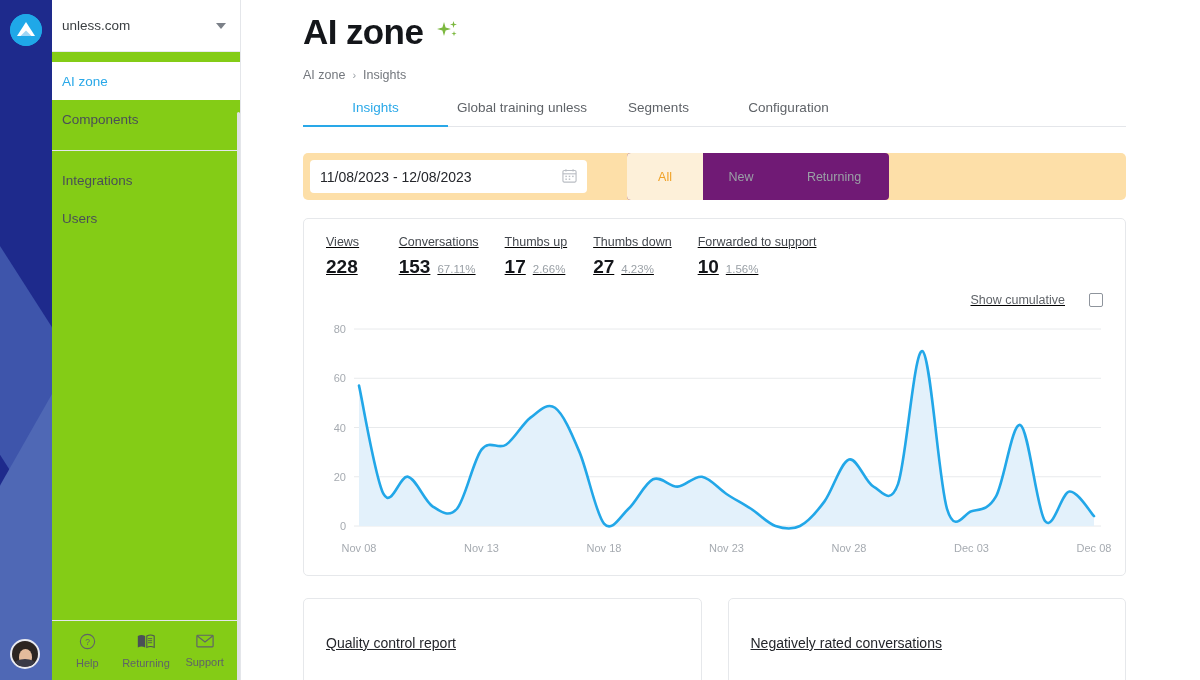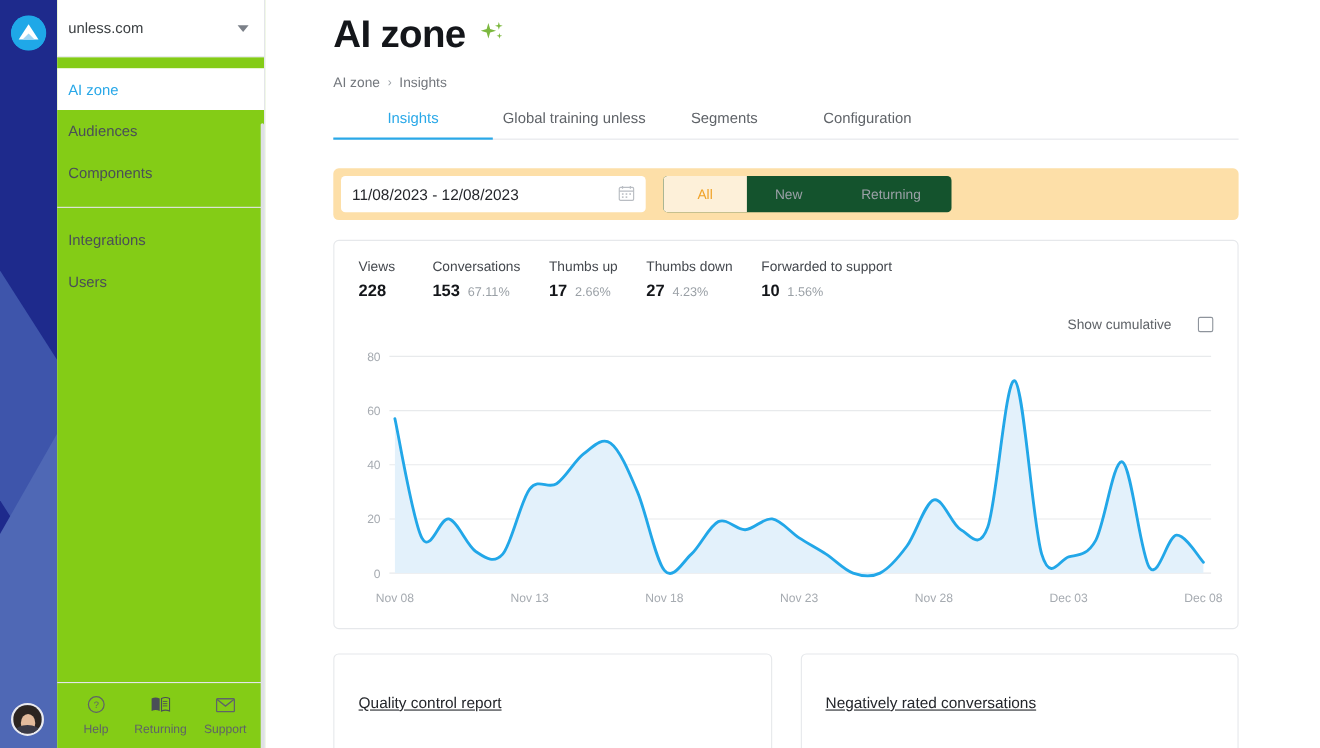--- a/index.html
+++ b/index.html
@@ -50,34 +50,34 @@
                 display:flex; align-items:center; gap:12px; padding-top:12px; }
   .breadcrumb { margin-top:16px; font-size:12.5px; color:#73777d; display:flex; align-items:center; gap:7px; }
   .bc-sep { color:#9aa0a6; font-size:11px; }
 
   .tabs { margin-top:18px; width:823px; border-bottom:1px solid #e4e6ea; display:flex; }
   .tab { font-size:13.5px; color:#5f6368; padding:0 0 11px 0; margin-right:0; cursor:pointer; text-align:center; position:relative; }
   .tab.active { color:#29a8e8; }
   .tab.active:after { content:""; position:absolute; left:0; right:0; bottom:-1px; height:2.5px; background:#29a8e8; }
 
   .filterbar { margin-top:26px; width:823px; height:47px; background:#fddfa8; border-radius:5px;
-               display:flex; align-items:center; padding:0 7px; }
+               display:flex; align-items:center; padding:0 7px;gap:24px; }
   .daterange { width:277px; height:33px; background:#fff; border-radius:4px; display:flex; align-items:center;
                padding:0 10px; font-size:14px; color:#24262b; cursor:text; }
   .daterange .dr-val { flex:1; }
-  .seg { margin-left:16px; height:33px; display:flex; background:#14532d; border-radius:4px; overflow:hidden;justify-content:flex-end; }
+  .seg { margin-left:16px; height:47px; display:flex; background:#701a75; border-radius:4px; overflow:hidden;justify-content:flex-end; }
   .seg-btn { width:76px; display:flex; align-items:center; justify-content:center; font-size:12.5px; color:#9aa0a6; cursor:pointer; }
   .seg-btn.active { background:#fdf0d9; color:#f0a227; }
 
-  .card { margin-top:18px; width:823px; border:1px solid #e6e8eb; border-radius:5px; background:#fff; }
+  .card { margin-top:18px; width:823px; border:1px solid #e6e8eb; border-radius:5px; background:#fff;text-decoration:underline; }
   .metrics { display:flex; padding:16px 22px 0 22px; gap:0; }
   .metric { cursor:pointer; position:relative; padding-bottom:13px; margin-right:10px; }
   .metric-lbl { font-size:12.5px; color:#44484e; }
   .metric-row { margin-top:7px; display:flex; align-items:baseline; gap:7px; }
-  .metric-val { font-size:15px; font-weight:bold; color:#14161a; }
+  .metric-val { font-size:19px; font-weight:bold; color:#14161a; }
   .metric-pct { font-size:11.5px; color:#9aa0a6; }
   .metric.active:after { content:""; position:absolute; left:0; right:0; bottom:0; height:2.5px; background:#29a8e8; }
 
   .cumrow { display:flex; align-items:center; justify-content:flex-end; padding:2px 22px 0 22px; gap:24px; }
   .cum-lbl { font-size:12.5px; color:#5f6368; }
   .cum-box { width:14px; height:14px; border:1.5px solid #8e949c; border-radius:2px; cursor:pointer; background:#fff; }
 
   .chartwrap { padding:8px 0 6px 0; position:relative; }
 
   .cards2 { margin-top:22px; width:823px; display:flex; gap:26px; }
@@ -108,23 +108,20 @@
 
   <div class="sidebar">
     <div class="acct">
       <span class="acct-name">unless.com</span>
       <span class="caret"></span>
     </div>
 
     <div class="nav">
       <div class="nav-item active">
         <span>AI zone</span>
-      </div>
-      <div class="nav-item">
-        <span>Audiences</span>
       </div>
       <div class="nav-item">
         <span>Components</span>
       </div>
       <div class="nav-sep"></div>
       <div class="nav-item">
         <span>Integrations</span>
       </div>
       <div class="nav-item">
         <span>Users</span>

